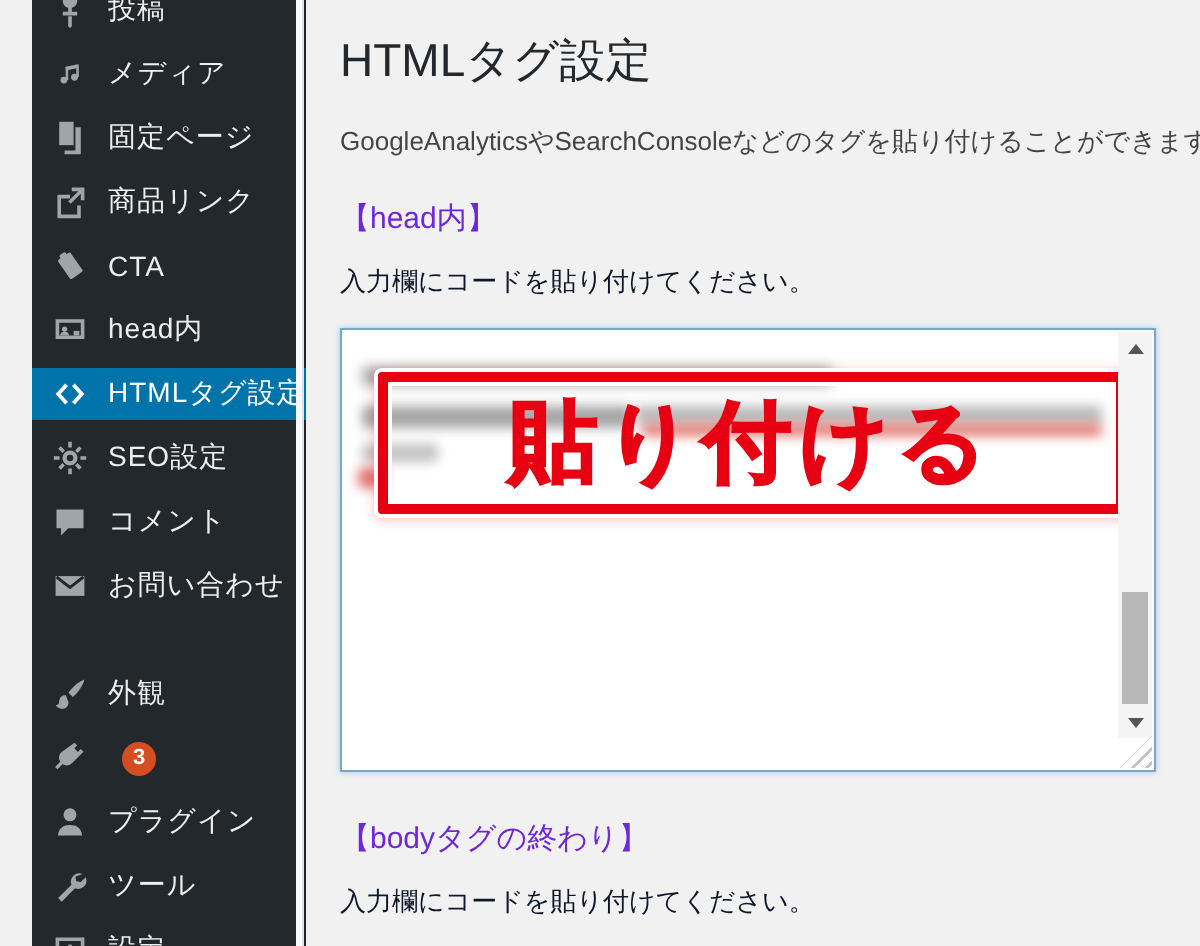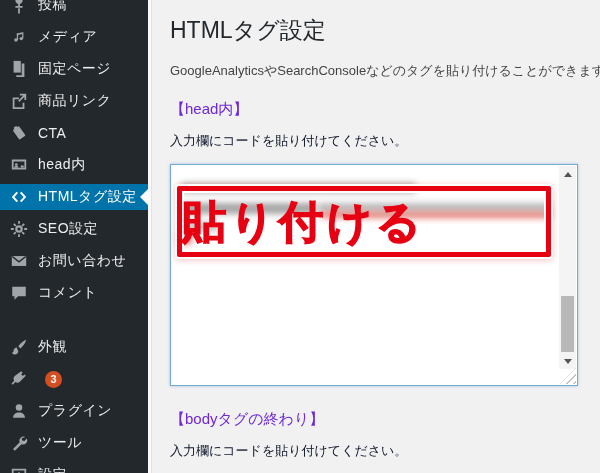--- a/index.html
+++ b/index.html
@@ -4,21 +4,21 @@
 <style>
   * { margin:0; padding:0; box-sizing:border-box; }
   html,body { background:#ccc; }
   body { font-family:"Liberation Sans","DejaVu Sans",sans-serif; }
   .screen{
     position:relative; width:600px; height:473px; overflow:hidden;
     background:#f1f1f1; margin:0 auto;
   }
   
   .sidebar{
-    position:absolute; left:0; top:0; width:148px; height:100%;
+    position:absolute; left:16px; top:0; width:148px; height:100%;
     background:#23282d; overflow:hidden;text-align:center;
   }
   .sidebar-edge{
     position:absolute; left:148px; top:0; width:4px; height:100%;
     background:#fafafa; border-right:1px solid #e2e2e2;
   }
   .menu{ margin-top:-8px; }
   .mi{
     position:relative; height:26px; margin-bottom:6px;
     display:flex; align-items:center; padding-left:9px;
@@ -57,24 +57,24 @@
     box-shadow:0 0 3px rgba(91,157,217,.5);
   }
   .blurline{ position:absolute; filter:blur(3px); opacity:.8; border-radius:2px; z-index:1; }
   .bl1{ left:10px; top:18px; width:235px; height:10px; background:#9b9b9b; }
   .bl2a{ left:10px; top:38px; width:135px; height:11px; background:#8f8f8f; }
   .bl2b{ left:147px; top:38px; width:233px; height:9px; background:#a8a8a8; }
   .bl2c{ left:150px; top:47px; width:230px; height:6px; background:#e0544a; }
   .bl3{ left:10px; top:57px; width:38px; height:9px; background:#b3b3b3; }
   .bl4{ left:8px; top:69px; width:13px; height:10px; background:#d9534f; }
   .callout{
-    position:absolute; z-index:2; left:6px; top:21px; width:374px; height:71px;
+    position:absolute; z-index:2; left:18px; top:21px; width:374px; height:71px;
     border:5px solid #e60012; border-radius:2px;
     box-shadow:0 0 0 2px #fff, 0 1px 6px 2px rgba(230,0,18,.25), inset 0 0 0 2px #fff;
-    display:flex; align-items:center; justify-content:flex-start;
+    display:flex; align-items:center; justify-content:center;
     background:transparent;
   }
   .callout span{
     color:#e60012; font-size:44px; font-weight:bold; letter-spacing:4px;
     -webkit-text-stroke:1.5px #e60012; line-height:1; white-space:nowrap;
   }
   
   .sb{
     position:absolute; top:1px; right:1px; width:17px; height:203px;
     background:#f4f4f4; z-index:3;
@@ -183,34 +183,34 @@
               <path d="M9 1h2v3.2H9zM9 15.8h2V19H9zM1 9h3.2v2H1zM15.8 9H19v2h-3.2zM3.5 4.9l1.4-1.4 2.3 2.3-1.4 1.4zM12.8 14.2l1.4-1.4 2.3 2.3-1.4 1.4zM3.5 15.1l2.3-2.3 1.4 1.4-2.3 2.3zM12.8 5.8l2.3-2.3 1.4 1.4-2.3 2.3z"></path>
               <path fill-rule="evenodd" d="M10 5.8A4.2 4.2 0 1 1 10 14.2 4.2 4.2 0 0 1 10 5.8zm0 2.4A1.8 1.8 0 1 0 10 11.8 1.8 1.8 0 0 0 10 8.2z"></path>
             </svg>
         </span>
         <span class="mlabel">SEO設定</span>
       </div>
 
       <div class="mi">
         <span class="mico">
           <svg viewBox="0 0 20 20">
+              <path d="M2.5 3h15v10.5H9L5 17.5v-4H2.5z"></path>
+            </svg>
+        </span>
+        <span class="mlabel">コメント</span>
+      </div>
+
+      <div class="mi">
+        <span class="mico">
+          <svg viewBox="0 0 20 20">
               <path d="M2 4.5h16v11H2z"></path>
               <path d="M2.5 5 10 10.8 17.5 5" fill="none" stroke="#23282d" stroke-width="1.6"></path>
             </svg>
         </span>
         <span class="mlabel">お問い合わせ</span>
-      </div>
-
-      <div class="mi">
-        <span class="mico">
-          <svg viewBox="0 0 20 20">
-              <path d="M2.5 3h15v10.5H9L5 17.5v-4H2.5z"></path>
-            </svg>
-        </span>
-        <span class="mlabel">コメント</span>
       </div>
 
       <div class="mi sep">
         <span class="mico">
           <svg viewBox="0 0 20 20">
               <path d="M18 2c-3.2 1-7.2 4.8-8.8 7.3l2.3 2.3C14 10 17.2 5.4 18 2z"></path>
               <path d="M7.6 10.6c-2 0-3.6 1.6-3.6 3.6 0 1.5-1 2.1-2 2.1.8 1.2 2.2 2 3.6 2 2 0 3.6-1.6 3.6-3.6z"></path>
             </svg>
         </span>
         <span class="mlabel">外観</span>

